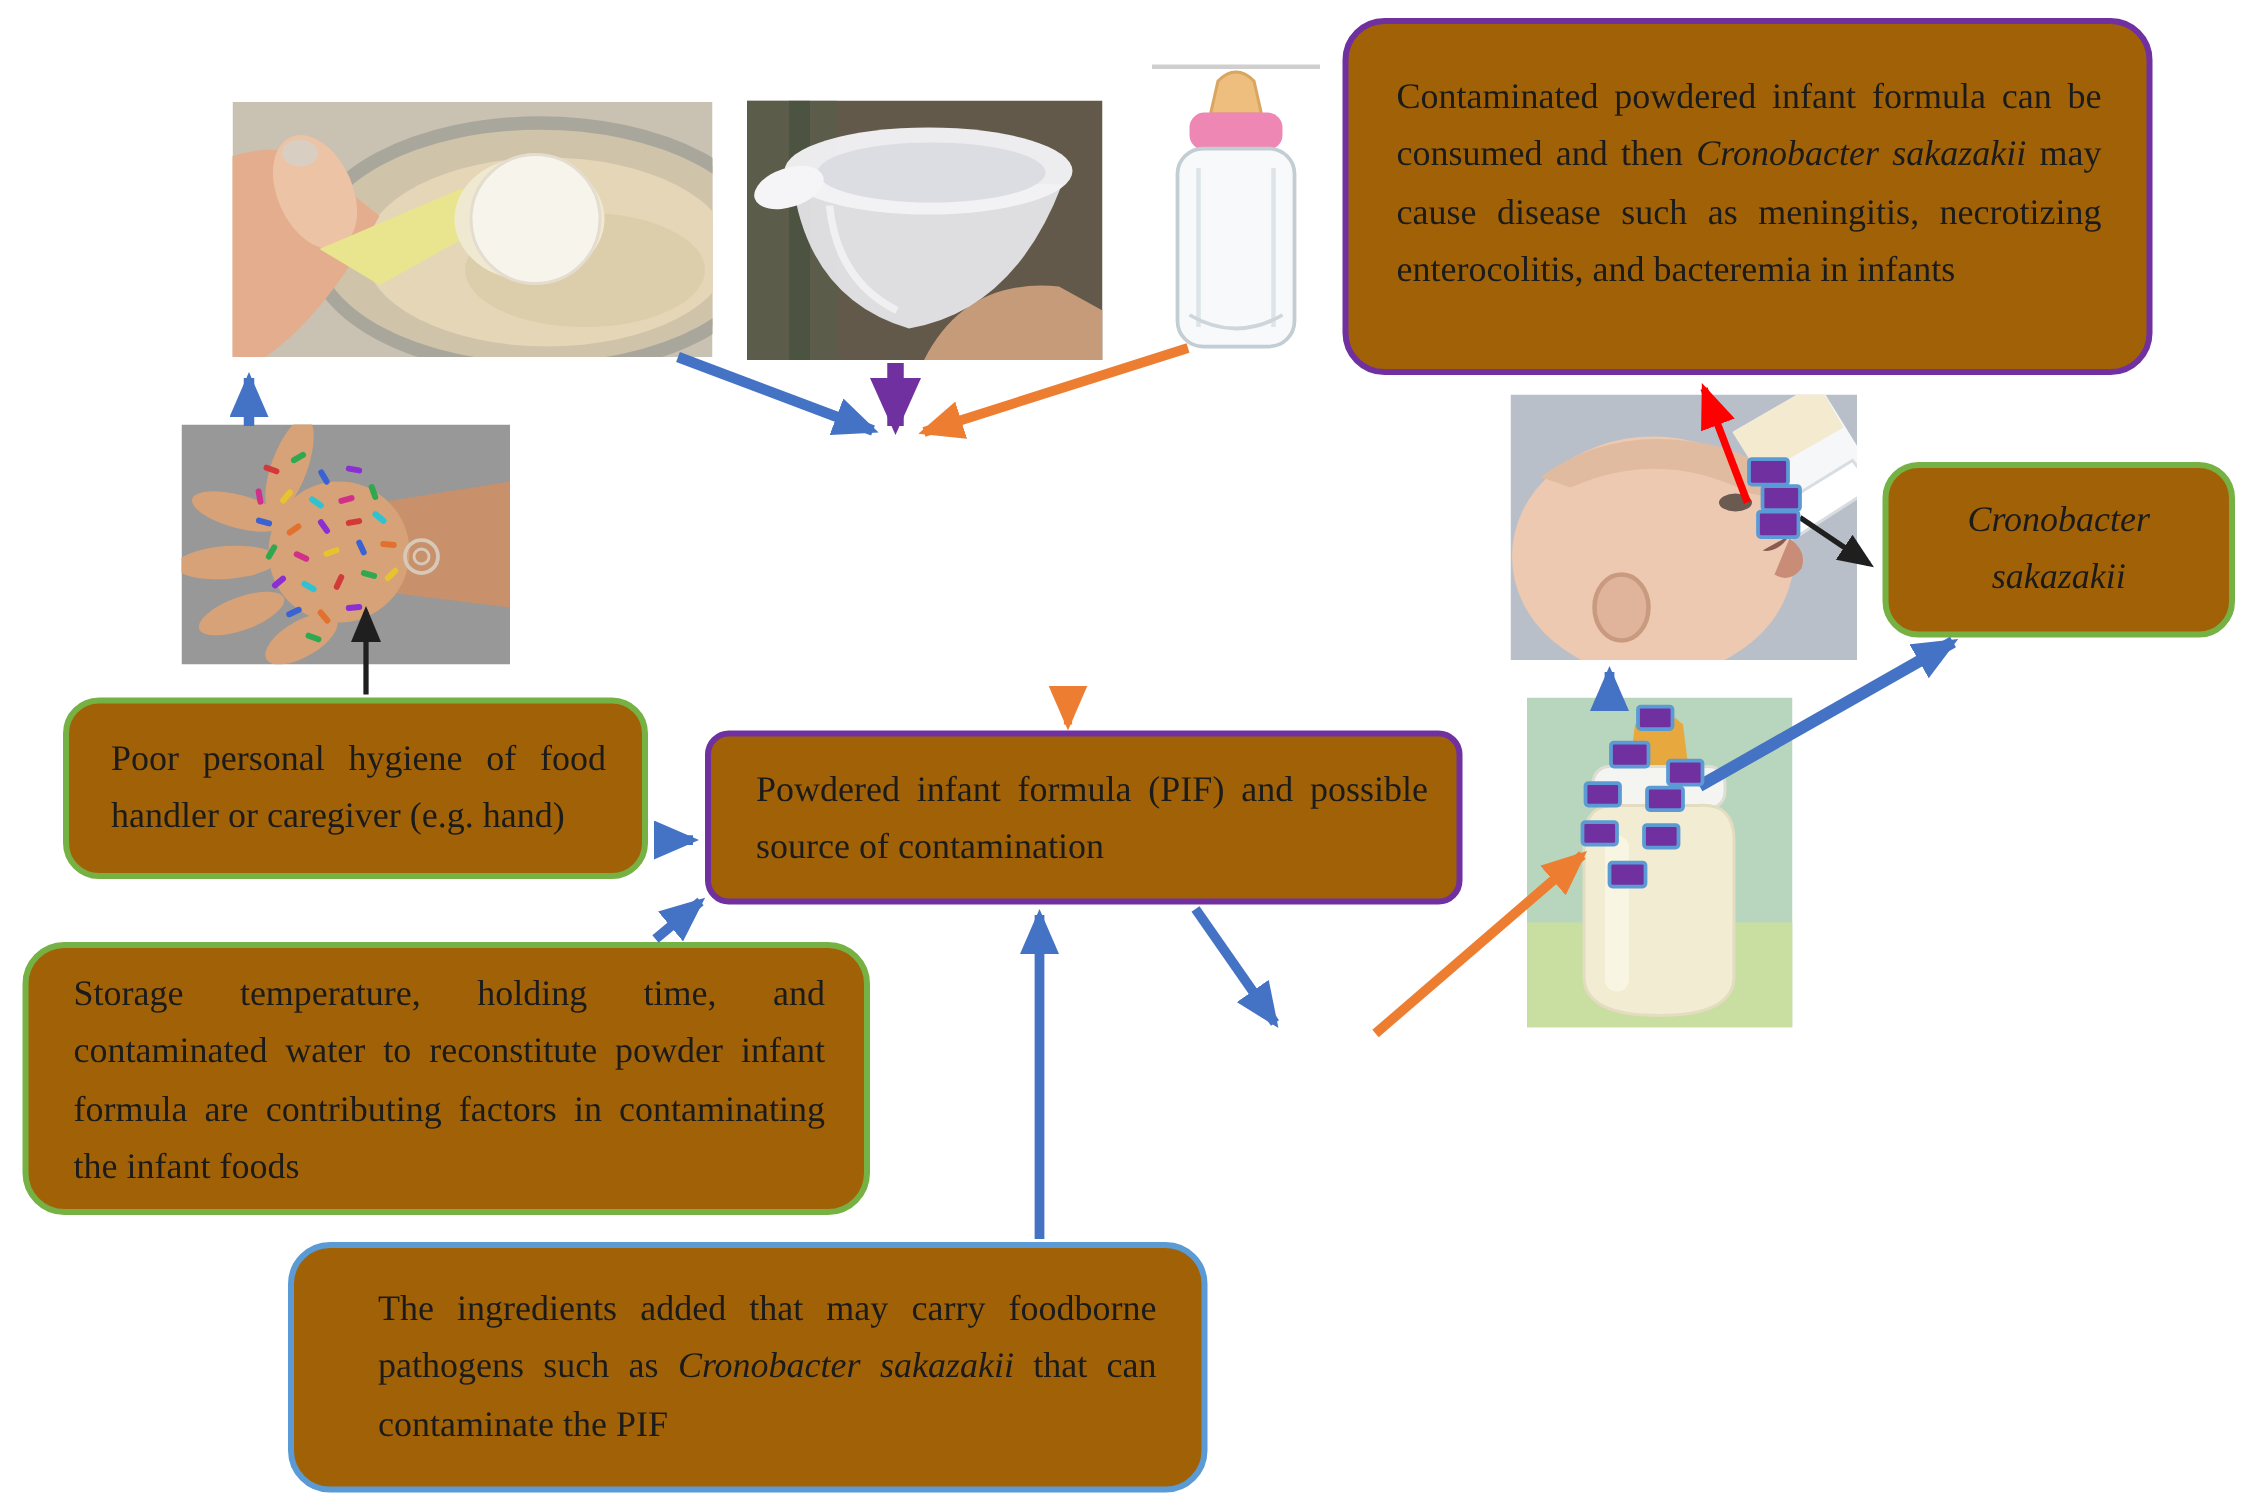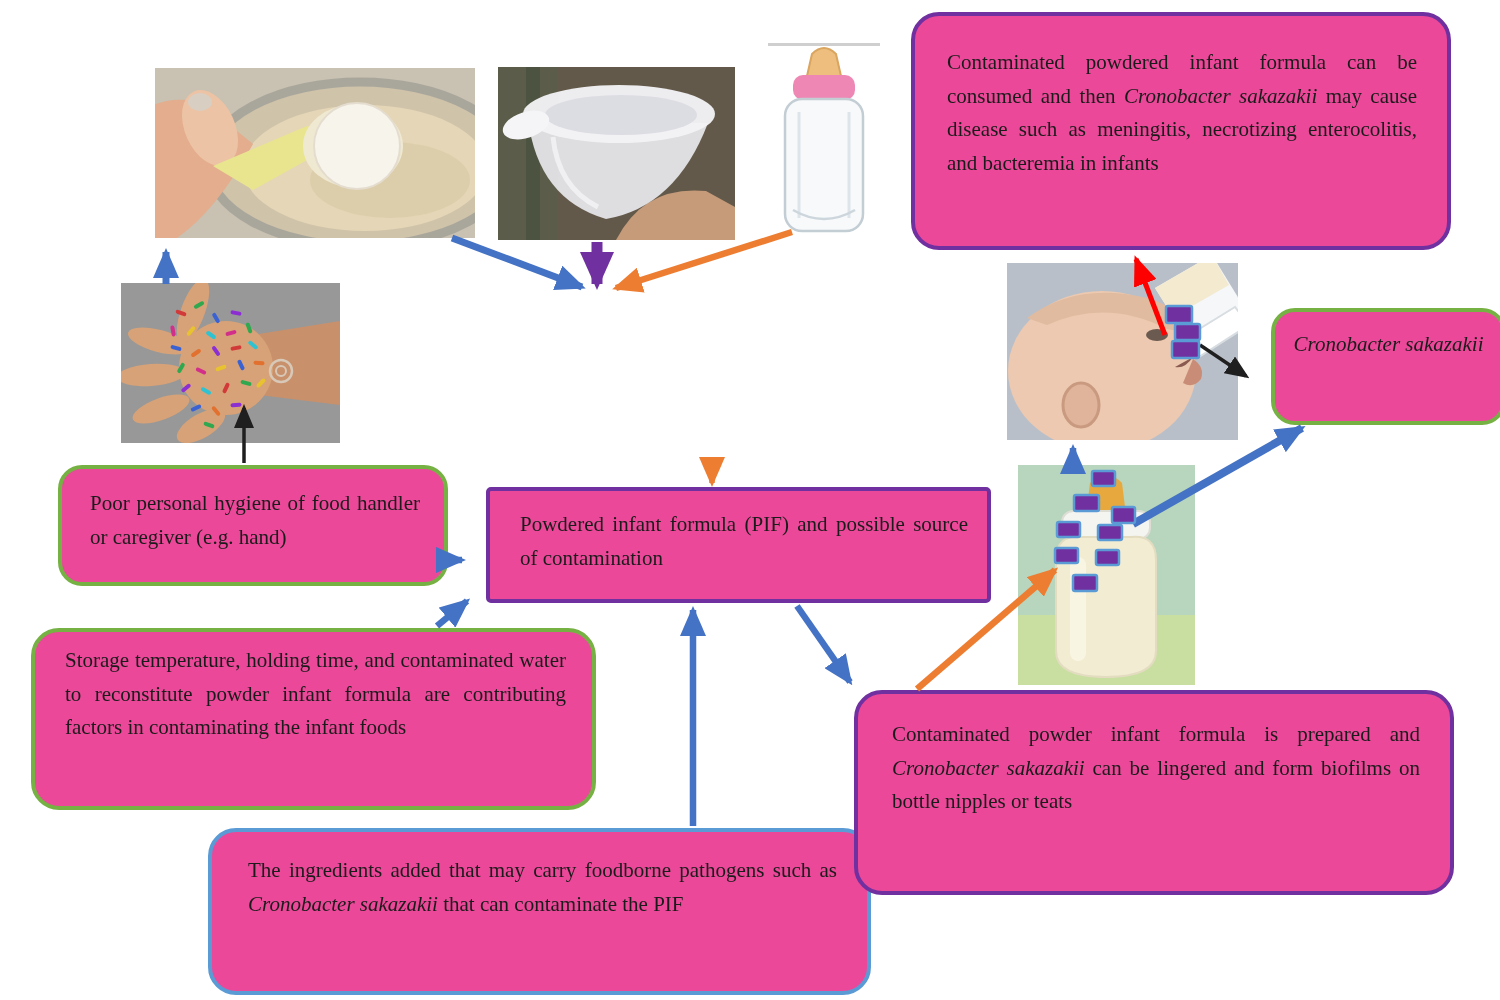--- a/index.html
+++ b/index.html
@@ -1,19 +1,19 @@
 <!DOCTYPE html>
 <html><head>
 <meta charset="utf-8">
 <style>
   html,body{margin:0;padding:0;background:#ffffff;}
   .canvas{position:relative;width:1500px;height:1000px;background:#ffffff;overflow:hidden;
           font-family:"Liberation Serif", serif;color:#1b1b1b;}
-  .box{position:absolute;background:#ec4899;border:4px solid #888;border-radius:28px;
-       box-sizing:border-box;font-size:21px;line-height:1.6;text-align:justify;text-align-last:left;margin-left:16px;}
+  .box{position:absolute;background:#a16207;border:4px solid #888;border-radius:28px;
+       box-sizing:border-box;font-size:24px;line-height:1.6;text-align:justify;text-align-last:left;}
   .box .it{font-style:italic;}
   .box-green{border-color:#76b143;}
   .box-purple{border-color:#7030a0;}
   .box-blue{border-color:#5b9bd5;}
   .box-center{text-align:center;text-align-last:center;font-style:italic;}
   .photo{position:absolute;}
   .photo svg{display:block;}
   #overlay{position:absolute;left:0;top:0;width:1500px;height:1000px;pointer-events:none;}
   .gray-line{position:absolute;left:768px;top:43px;width:112px;height:3px;background:#cfcfcf;}
 </style>
@@ -140,35 +140,32 @@
 
   <div class="box box-purple" style="left:895px;top:12px;width:540px;height:238px;padding:30px 30px 0 32px;">
     <span><span>Contaminated powdered infant formula can be consumed and then </span><span class="it">Cronobacter sakazakii</span><span> may cause disease such as meningitis, necrotizing enterocolitis, and bacteremia in infants</span></span>
   </div>
 
 
   <div class="box box-green" style="left:42px;top:465px;width:390px;height:121px;padding:18px 24px 0 28px;border-radius:24px;">
     <span><span>Poor personal hygiene of food handler or caregiver (e.g. hand)</span></span>
   </div>
 
-  <div class="box box-purple" style="left:470px;top:487px;width:505px;height:116px;padding:17px 19px 0 30px;border-radius:5px;">
+  <div class="box box-purple" style="left:470px;top:487px;width:505px;height:116px;padding:17px 19px 0 30px;border-radius:16px;">
     <span><span>Powdered infant formula (PIF) and possible source of contamination</span></span>
   </div>
 
   <div class="box box-green" style="left:15px;top:628px;width:565px;height:182px;padding:12px 26px 16px 30px;">
     <span><span>Storage temperature, holding time, and contaminated water to reconstitute powder infant formula are contributing factors in contaminating the infant foods</span></span>
   </div>
 
-  <div class="box box-blue" style="left:192px;top:828px;width:663px;height:167px;padding:22px 30px 0 36px;">
+  <div class="box box-blue" style="left:192px;top:828px;width:613px;height:167px;padding:22px 30px 0 56px;">
     <span><span>The ingredients added that may carry foodborne pathogens such as </span><span class="it">Cronobacter sakazakii</span><span> that can contaminate the PIF</span></span>
   </div>
 
-  <div class="box box-purple" style="left:838px;top:690px;width:600px;height:205px;padding:24px 30px 0 34px;">
-    <span><span>Contaminated powder infant formula is prepared and </span><span class="it">Cronobacter sakazakii</span><span> can be lingered and form biofilms on bottle nipples or teats</span></span>
-  </div>
 
   <div class="box box-green box-center" style="left:1255px;top:308px;width:235px;height:117px;padding:16px 18px 0 18px;border-radius:24px;">
     <span><span class="it">Cronobacter sakazakii</span></span>
   </div>
 
   <svg id="overlay" viewBox="0 0 1500 1000">
     <defs>
       <marker id="mb" markerWidth="30" markerHeight="26" refX="26" refY="13" orient="auto" markerUnits="userSpaceOnUse">
         <path d="M0,0 L30,13 L0,26 Z" fill="#4472c4"></path>
         </marker>

